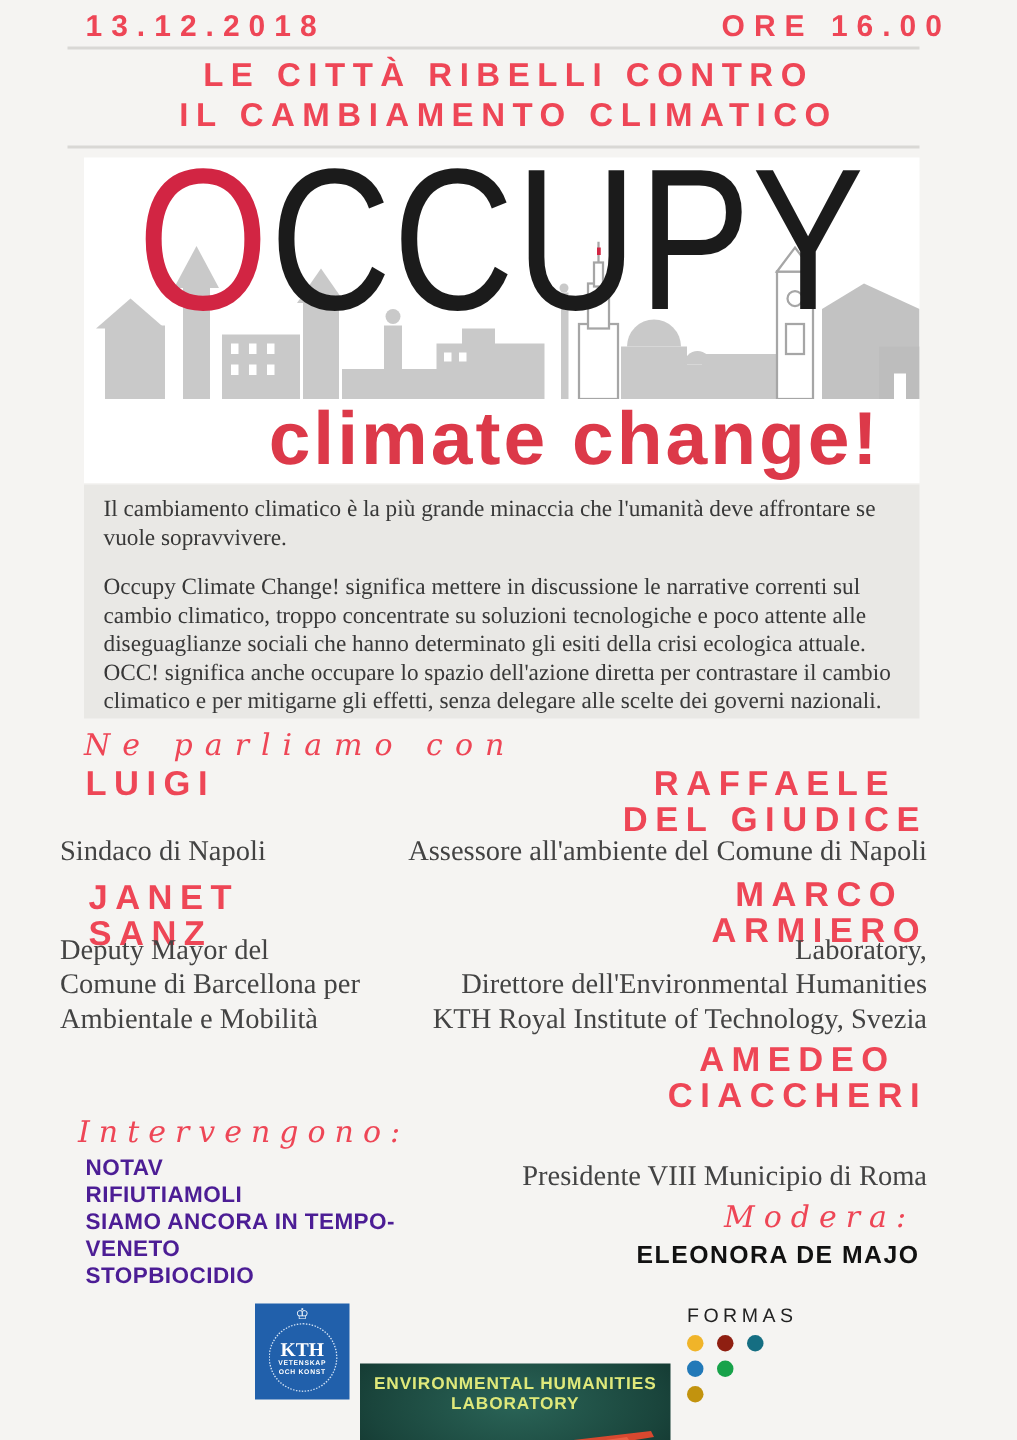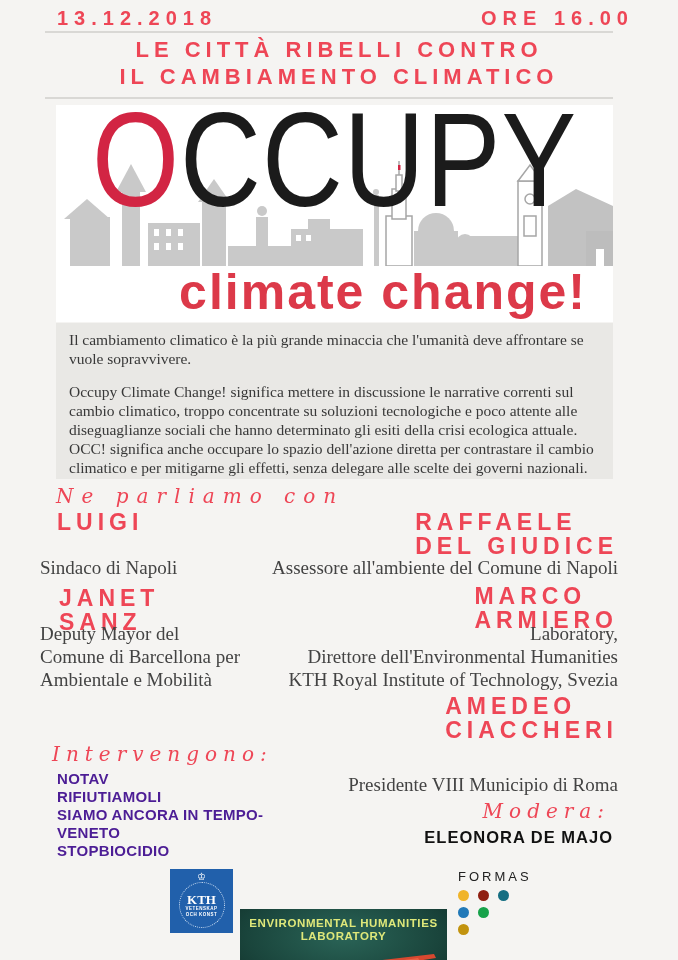--- a/index.html
+++ b/index.html
@@ -20,21 +20,21 @@
   .occupy .first{color:#d22543;}
   .tagline{position:absolute;right:26px;top:158px;font-weight:700;font-size:50px;letter-spacing:2px;color:#dc3949;}
   
   .intro{position:absolute;left:56px;top:323px;width:557px;height:156px;background:#e9e8e5;box-sizing:border-box;
          padding:7px 13px;font-family:"Liberation Serif",serif;font-size:15.5px;line-height:19px;color:#383838;}
   .intro p{margin:0 0 14px 0;}
   
   .sec-label{position:absolute;font-family:"DejaVu Serif",serif;font-style:italic;font-size:20px;
              letter-spacing:8px;color:#ee4656;}
   .name{position:absolute;font-weight:700;font-size:23px;line-height:24px;letter-spacing:5px;color:#ee4656;}
-  .name.r{text-align:left;}
+  .name.r{text-align:center;}
   .role{position:absolute;font-family:"Liberation Serif",serif;font-size:19px;line-height:23px;color:#434343;}
   .role.r{text-align:right;}
   
   .interv{position:absolute;left:57px;top:770px;font-weight:700;font-size:15px;line-height:18px;
           letter-spacing:0.3px;color:#4c1d95;}
   
   .moder-name{position:absolute;right:65px;top:828px;font-weight:700;font-size:16.5px;letter-spacing:1px;color:#111;}
   
   .kth{position:absolute;left:170px;top:869px;width:63px;height:64px;background:#2160ab;color:#fff;
        display:flex;flex-direction:column;align-items:center;justify-content:flex-start;}

